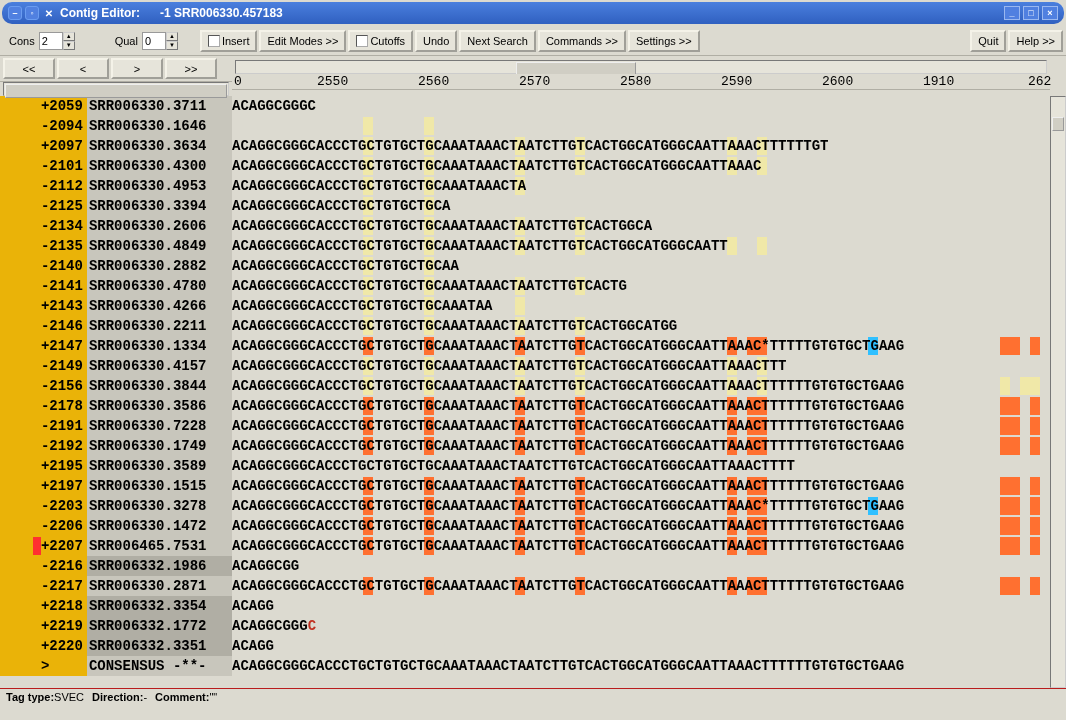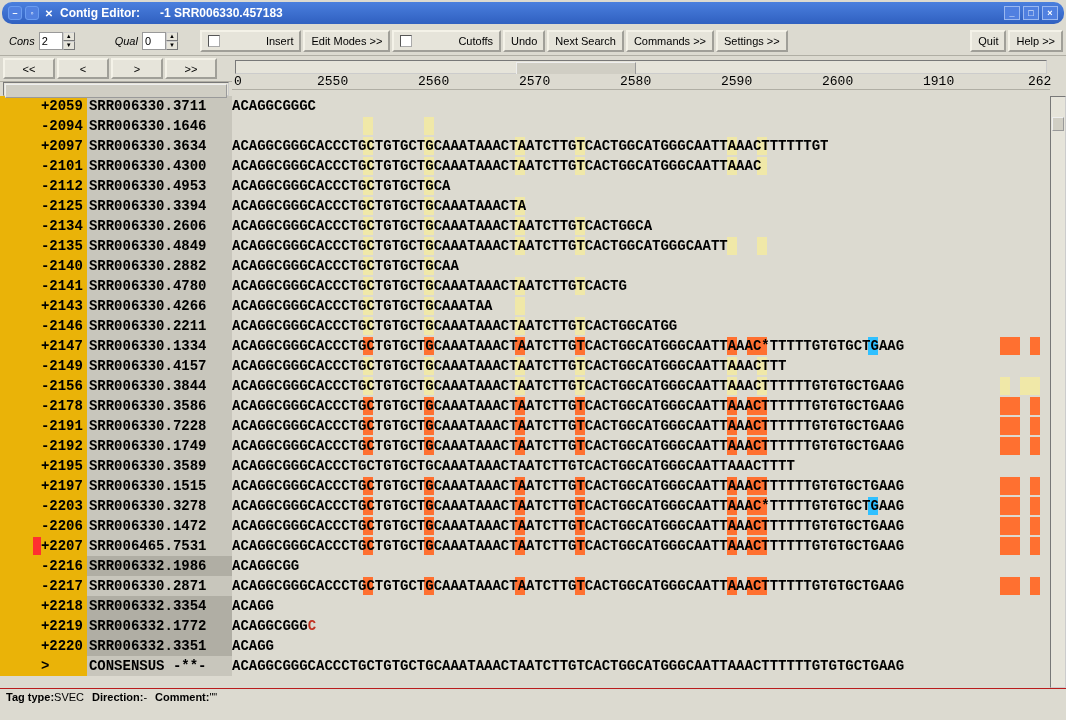--- a/index.html
+++ b/index.html
@@ -36,30 +36,30 @@
   align-items: center;
   height: 30px;
 }
 .toolbar .btn {
   background: #e6e4da;
   border: 2px outset #f4f2e8;
   padding: 2px 6px;
   font-size: 11px;
   cursor: pointer;
   height: 22px;
-  display:inline-flex; align-items:center;gap:44px;
+  display:inline-flex; align-items:center;
 }
 .toolbar .check { width:12px; height:12px; background:#fff; border:1px inset #aaa; display:inline-block; margin-right:2px; }
 .toolbar .spin {
   display:flex; align-items:center;
 }
 .toolbar .spin input { width:24px; height:18px; font-size:11px; border:1px solid #999; background:#fff; padding:0 2px; }
 .toolbar .spin .arrows { display:flex; flex-direction:column; }
 .toolbar .spin .arrows span { font-size:6px; line-height:7px; border:1px outset #ccc; background:#e6e4da; width:12px; text-align:center; cursor:pointer; }
-.toolbar .lbl { padding:0 2px 0 6px;font-style:italic; }
+.toolbar .lbl { padding:0 2px 0 6px; }
 .navbar {
   display:flex;
   padding: 2px 3px;
   gap: 2px;
   border-bottom: 1px solid #b0aea4;
   height: 26px;
 }
 .navbar .btn {
   background: #e6e4da;
   border: 2px outset #f4f2e8;
@@ -253,22 +253,22 @@
         <div class="row"><div class="num">&gt;    </div><div class="name">CONSENSUS -**-</div></div>
       </div>
   </div>
   <div class="panel-right">
     <div class="panel-right-inner">
       <div class="seq-area" id="seq-area">
           <div class="seq-row"><span class="tx">ACAGGCGGGC</span></div>
           <div class="seq-row"><div class="bg hl-y" style="left: 131.3px; width: 10.1px;"></div><div class="bg hl-y" style="left: 191.9px; width: 10.1px;"></div></div>
           <div class="seq-row"><div class="bg hl-y" style="left: 131.3px; width: 10.1px;"></div><div class="bg hl-y" style="left: 191.9px; width: 10.1px;"></div><div class="bg hl-y" style="left: 282.8px; width: 10.1px;"></div><div class="bg hl-y" style="left: 343.4px; width: 10.1px;"></div><div class="bg hl-y" style="left: 494.9px; width: 10.1px;"></div><div class="bg hl-y" style="left: 525.2px; width: 10.1px;"></div><span class="tx">ACAGGCGGGCACCCTGCTGTGCTGCAAATAAACTAATCTTGTCACTGGCATGGGCAATTAAACTTTTTTGT</span></div>
           <div class="seq-row"><div class="bg hl-y" style="left: 131.3px; width: 10.1px;"></div><div class="bg hl-y" style="left: 191.9px; width: 10.1px;"></div><div class="bg hl-y" style="left: 282.8px; width: 10.1px;"></div><div class="bg hl-y" style="left: 343.4px; width: 10.1px;"></div><div class="bg hl-y" style="left: 494.9px; width: 10.1px;"></div><div class="bg hl-y" style="left: 525.2px; width: 10.1px;"></div><span class="tx">ACAGGCGGGCACCCTGCTGTGCTGCAAATAAACTAATCTTGTCACTGGCATGGGCAATTAAAC</span></div>
+          <div class="seq-row"><div class="bg hl-y" style="left: 131.3px; width: 10.1px;"></div><div class="bg hl-y" style="left: 191.9px; width: 10.1px;"></div><div class="bg hl-y" style="left: 282.8px; width: 10.1px;"></div><span class="tx">ACAGGCGGGCACCCTGCTGTGCTGCAAATAAACTA</span></div>
           <div class="seq-row"><div class="bg hl-y" style="left: 131.3px; width: 10.1px;"></div><div class="bg hl-y" style="left: 191.9px; width: 10.1px;"></div><span class="tx">ACAGGCGGGCACCCTGCTGTGCTGCA</span></div>
-          <div class="seq-row"><div class="bg hl-y" style="left: 131.3px; width: 10.1px;"></div><div class="bg hl-y" style="left: 191.9px; width: 10.1px;"></div><div class="bg hl-y" style="left: 282.8px; width: 10.1px;"></div><span class="tx">ACAGGCGGGCACCCTGCTGTGCTGCAAATAAACTA</span></div>
           <div class="seq-row"><div class="bg hl-y" style="left: 131.3px; width: 10.1px;"></div><div class="bg hl-y" style="left: 191.9px; width: 10.1px;"></div><div class="bg hl-y" style="left: 282.8px; width: 10.1px;"></div><div class="bg hl-y" style="left: 343.4px; width: 10.1px;"></div><span class="tx">ACAGGCGGGCACCCTGCTGTGCTGCAAATAAACTAATCTTGTCACTGGCA</span></div>
           <div class="seq-row"><div class="bg hl-y" style="left: 131.3px; width: 10.1px;"></div><div class="bg hl-y" style="left: 191.9px; width: 10.1px;"></div><div class="bg hl-y" style="left: 282.8px; width: 10.1px;"></div><div class="bg hl-y" style="left: 343.4px; width: 10.1px;"></div><div class="bg hl-y" style="left: 494.9px; width: 10.1px;"></div><div class="bg hl-y" style="left: 525.2px; width: 10.1px;"></div><span class="tx">ACAGGCGGGCACCCTGCTGTGCTGCAAATAAACTAATCTTGTCACTGGCATGGGCAATT</span></div>
           <div class="seq-row"><div class="bg hl-y" style="left: 131.3px; width: 10.1px;"></div><div class="bg hl-y" style="left: 191.9px; width: 10.1px;"></div><span class="tx">ACAGGCGGGCACCCTGCTGTGCTGCAA</span></div>
           <div class="seq-row"><div class="bg hl-y" style="left: 131.3px; width: 10.1px;"></div><div class="bg hl-y" style="left: 191.9px; width: 10.1px;"></div><div class="bg hl-y" style="left: 282.8px; width: 10.1px;"></div><div class="bg hl-y" style="left: 343.4px; width: 10.1px;"></div><span class="tx">ACAGGCGGGCACCCTGCTGTGCTGCAAATAAACTAATCTTGTCACTG</span></div>
           <div class="seq-row"><div class="bg hl-y" style="left: 131.3px; width: 10.1px;"></div><div class="bg hl-y" style="left: 191.9px; width: 10.1px;"></div><div class="bg hl-y" style="left: 282.8px; width: 10.1px;"></div><span class="tx">ACAGGCGGGCACCCTGCTGTGCTGCAAATAA</span></div>
           <div class="seq-row"><div class="bg hl-y" style="left: 131.3px; width: 10.1px;"></div><div class="bg hl-y" style="left: 191.9px; width: 10.1px;"></div><div class="bg hl-y" style="left: 282.8px; width: 10.1px;"></div><div class="bg hl-y" style="left: 343.4px; width: 10.1px;"></div><span class="tx">ACAGGCGGGCACCCTGCTGTGCTGCAAATAAACTAATCTTGTCACTGGCATGG</span></div>
           <div class="seq-row"><div class="bg hl-o" style="left: 131.3px; width: 10.1px;"></div><div class="bg hl-o" style="left: 191.9px; width: 10.1px;"></div><div class="bg hl-o" style="left: 282.8px; width: 10.1px;"></div><div class="bg hl-o" style="left: 343.4px; width: 10.1px;"></div><div class="bg hl-o" style="left: 494.9px; width: 10.1px;"></div><div class="bg hl-o" style="left: 515.1px; width: 20.2px;"></div><div class="bg hl-b" style="left: 636.3px; width: 10.1px;"></div><div class="bg hl-o" style="left: 767.6px; width: 20.2px;"></div><div class="bg hl-o" style="left: 797.9px; width: 10.1px;"></div><span class="tx">ACAGGCGGGCACCCTGCTGTGCTGCAAATAAACTAATCTTGTCACTGGCATGGGCAATTAAAC*TTTTTGTGTGCTGAAG</span></div>
           <div class="seq-row"><div class="bg hl-y" style="left: 131.3px; width: 10.1px;"></div><div class="bg hl-y" style="left: 191.9px; width: 10.1px;"></div><div class="bg hl-y" style="left: 282.8px; width: 10.1px;"></div><div class="bg hl-y" style="left: 343.4px; width: 10.1px;"></div><div class="bg hl-y" style="left: 494.9px; width: 10.1px;"></div><div class="bg hl-y" style="left: 525.2px; width: 10.1px;"></div><span class="tx">ACAGGCGGGCACCCTGCTGTGCTGCAAATAAACTAATCTTGTCACTGGCATGGGCAATTAAACTTT</span></div>
           <div class="seq-row"><div class="bg hl-y" style="left: 131.3px; width: 10.1px;"></div><div class="bg hl-y" style="left: 191.9px; width: 10.1px;"></div><div class="bg hl-y" style="left: 282.8px; width: 10.1px;"></div><div class="bg hl-y" style="left: 343.4px; width: 10.1px;"></div><div class="bg hl-y" style="left: 494.9px; width: 10.1px;"></div><div class="bg hl-y" style="left: 525.2px; width: 10.1px;"></div><div class="bg hl-y" style="left: 767.6px; width: 10.1px;"></div><div class="bg hl-y" style="left: 787.8px; width: 20.2px;"></div><span class="tx">ACAGGCGGGCACCCTGCTGTGCTGCAAATAAACTAATCTTGTCACTGGCATGGGCAATTAAACTTTTTTGTGTGCTGAAG</span></div>
           <div class="seq-row"><div class="bg hl-o" style="left: 131.3px; width: 10.1px;"></div><div class="bg hl-o" style="left: 191.9px; width: 10.1px;"></div><div class="bg hl-o" style="left: 282.8px; width: 10.1px;"></div><div class="bg hl-o" style="left: 343.4px; width: 10.1px;"></div><div class="bg hl-o" style="left: 494.9px; width: 10.1px;"></div><div class="bg hl-o" style="left: 515.1px; width: 20.2px;"></div><div class="bg hl-o" style="left: 767.6px; width: 20.2px;"></div><div class="bg hl-o" style="left: 797.9px; width: 10.1px;"></div><span class="tx">ACAGGCGGGCACCCTGCTGTGCTGCAAATAAACTAATCTTGTCACTGGCATGGGCAATTAAACTTTTTTGTGTGCTGAAG</span></div>

